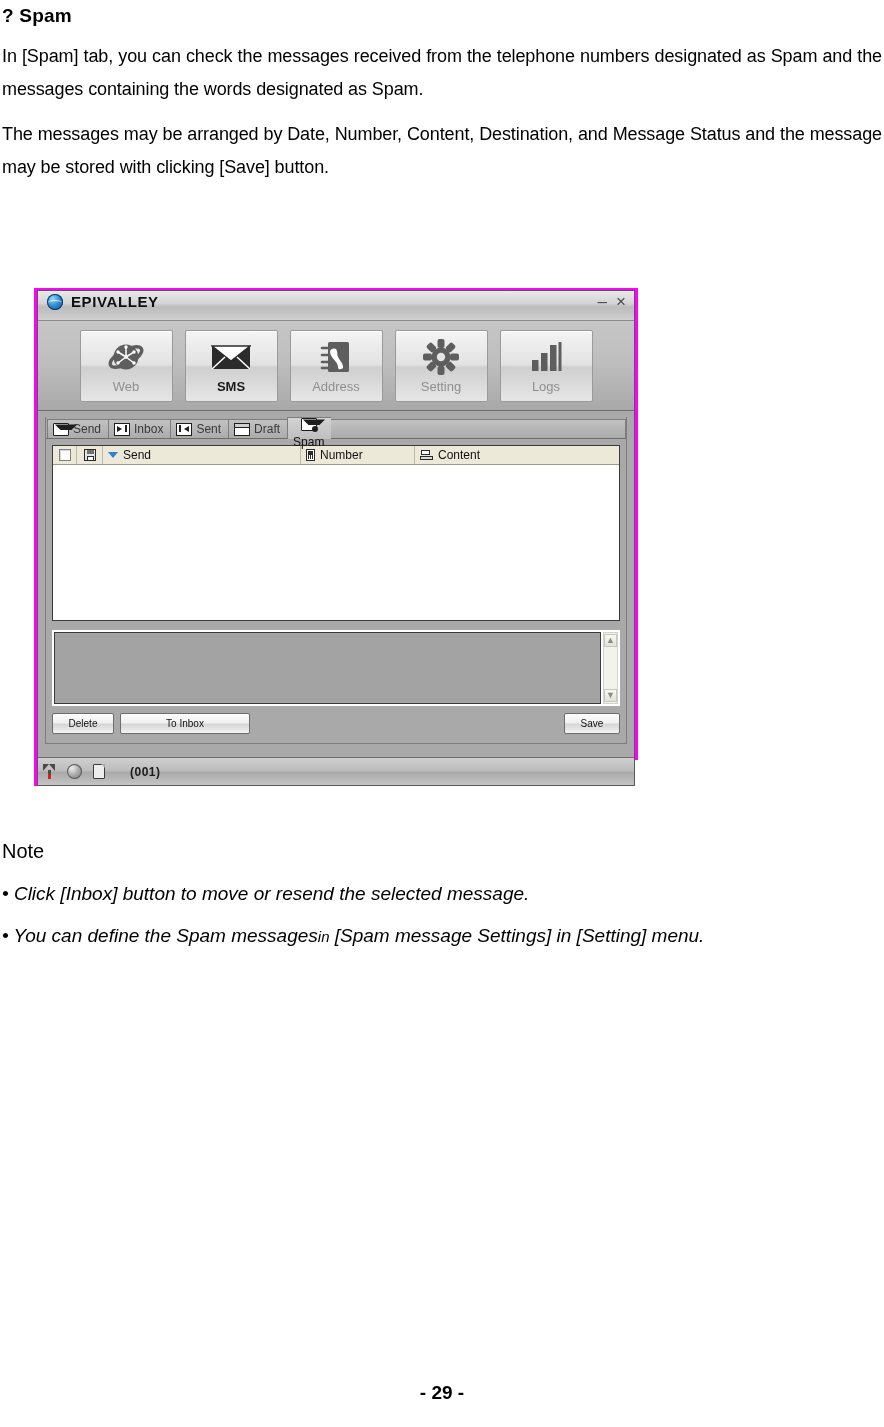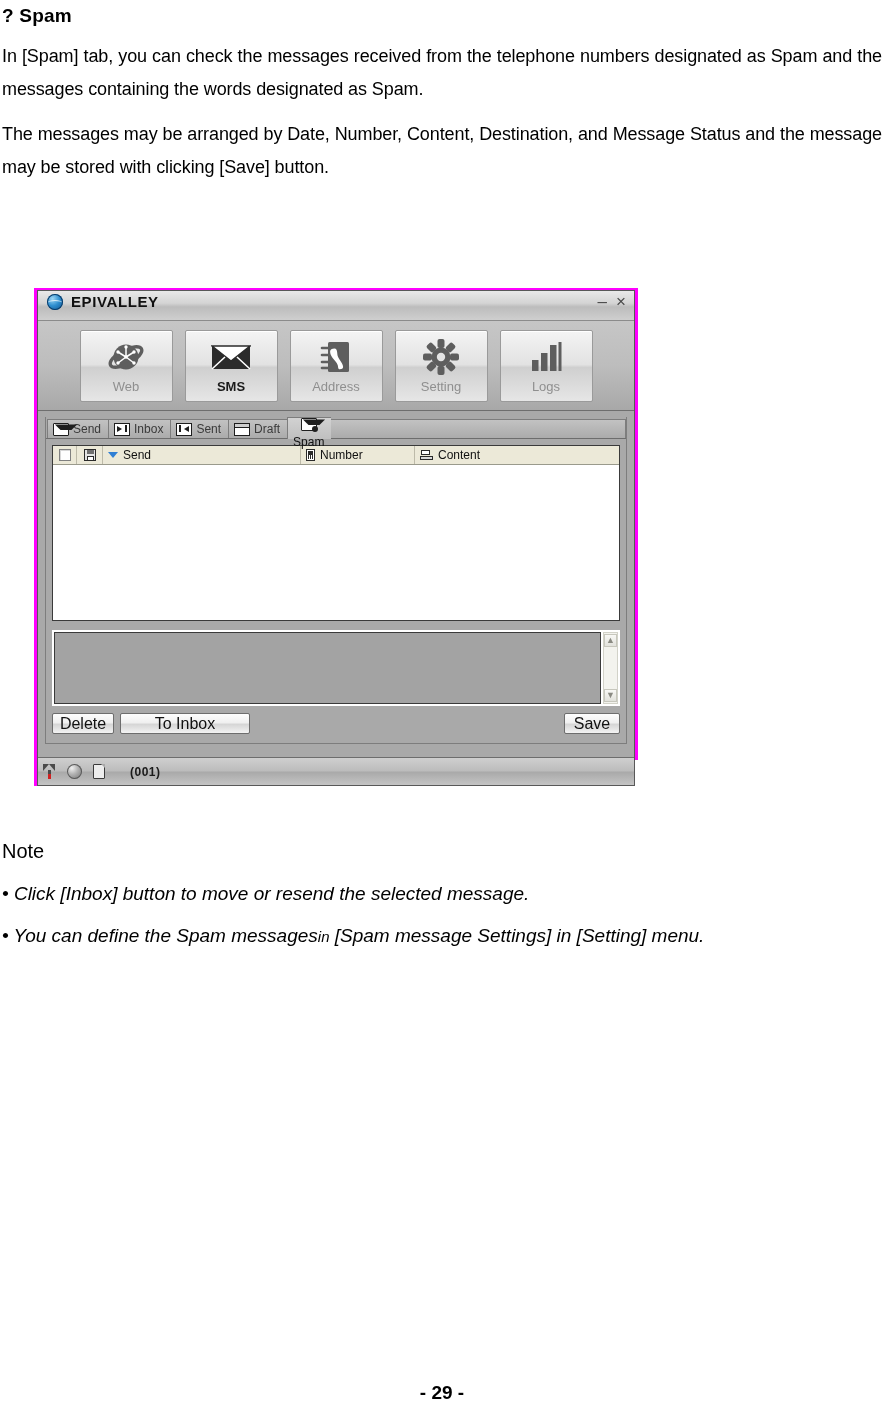--- a/index.html
+++ b/index.html
@@ -468,21 +468,21 @@
     display: flex;
     align-items: center;
     margin: 7px 6px 0 6px;
     gap: 6px;
   }
   .btn {
     height: 21px;
     background: linear-gradient(to bottom,#fdfdfd 0%,#f0f0f0 45%,#d6d6d6 55%,#f3f3f3 100%);
     border: 1px solid #6d6d6d;
     border-radius: 2px;
-    font-size: 16px;
+    font-size: 10px;
     color: #111;
     display: flex;
     align-items: center;
     justify-content: center;
     box-sizing: border-box;
     padding: 6px 10px;
   }
   .btn.w-delete { width: 62px; }
   .btn.w-inbox  { width: 130px; }
   .btn.w-save   { width: 56px; margin-left: auto; }

